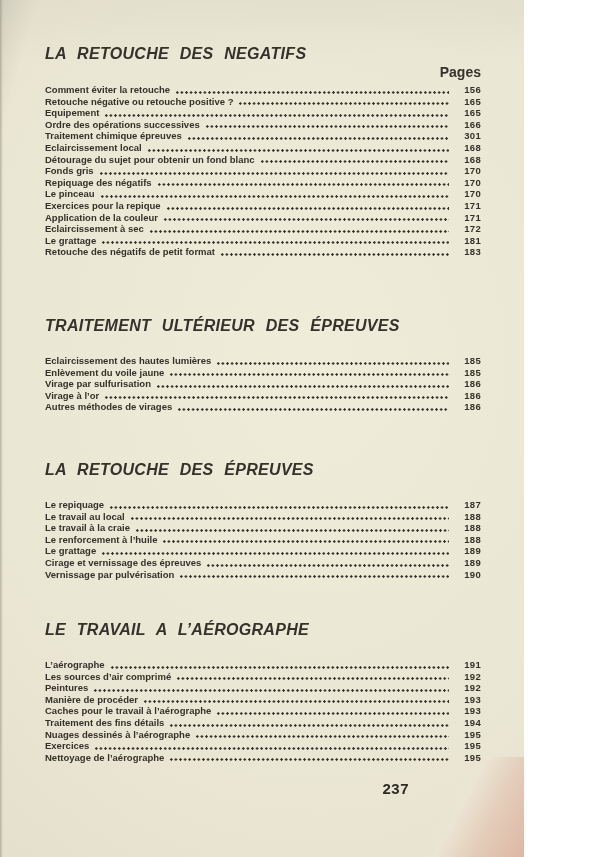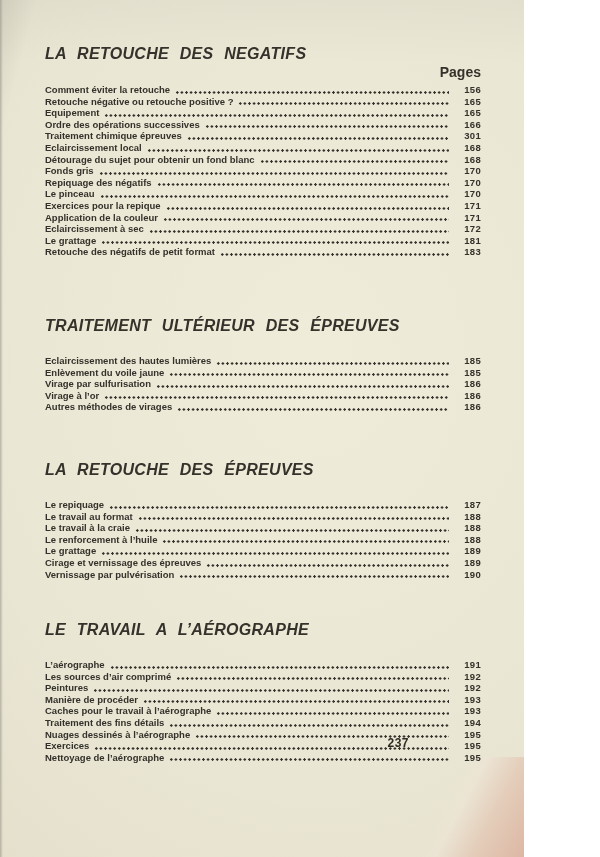--- a/index.html
+++ b/index.html
@@ -48,22 +48,22 @@
   .row .label{white-space:nowrap;flex:none;}
   .row .leader{
     flex:1;height:3px;align-self:flex-end;margin:0 8px 2px 5px;
     background-image:radial-gradient(circle, #34322b 1.05px, rgba(0,0,0,0) 1.4px);
     background-size:4.6px 3px;
     background-repeat:repeat-x;
     background-position:left bottom;
   }
   .row .num{flex:none;width:24px;text-align:right;letter-spacing:0.3px;}
   .folio{
-    position:absolute;top:736px;right:115px;
-    font-size:12px;font-weight:bold;color:#2d2b24;letter-spacing:0.5px;margin-left:8px;
+    position:absolute;top:780px;right:115px;
+    font-size:15px;font-weight:bold;color:#2d2b24;letter-spacing:0.5px;margin-left:8px;
   }
 </style>
 </head>
 <body>
 
 <div class="page">
   <div class="edge-left"></div>
   <div class="corner-curl"></div>
   <div id="sections">
   <section>
@@ -204,21 +204,21 @@
     <h2 class="title">LA RETOUCHE DES ÉPREUVES</h2>
 
     <div class="rows">
   <div class="row">
     <span class="label">Le repiquage</span>
     <span class="leader"></span>
     <span class="num">187</span>
   </div>
 
   <div class="row">
-    <span class="label">Le travail au format</span>
+    <span class="label">Le travail au local</span>
     <span class="leader"></span>
     <span class="num">188</span>
   </div>
 
   <div class="row">
     <span class="label">Le travail à la craie</span>
     <span class="leader"></span>
     <span class="num">188</span>
   </div>
 

